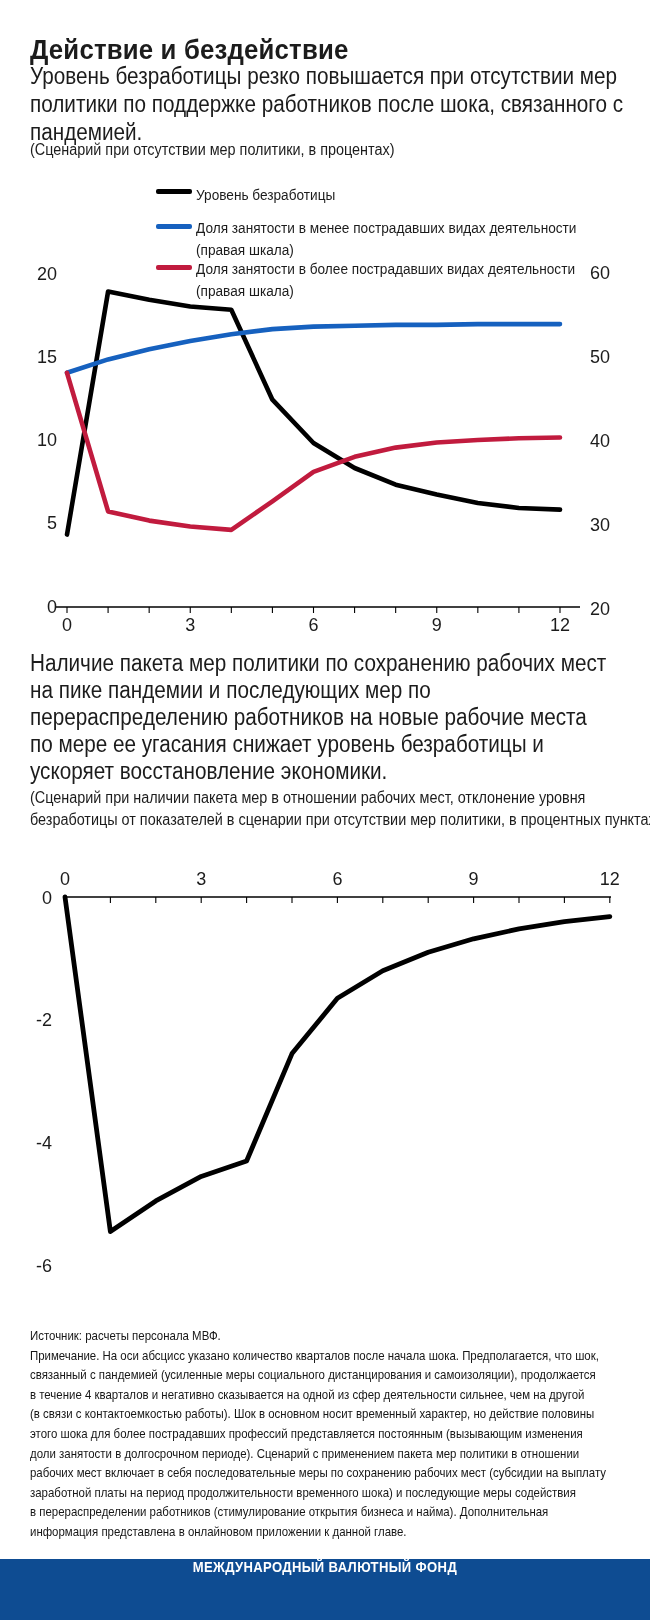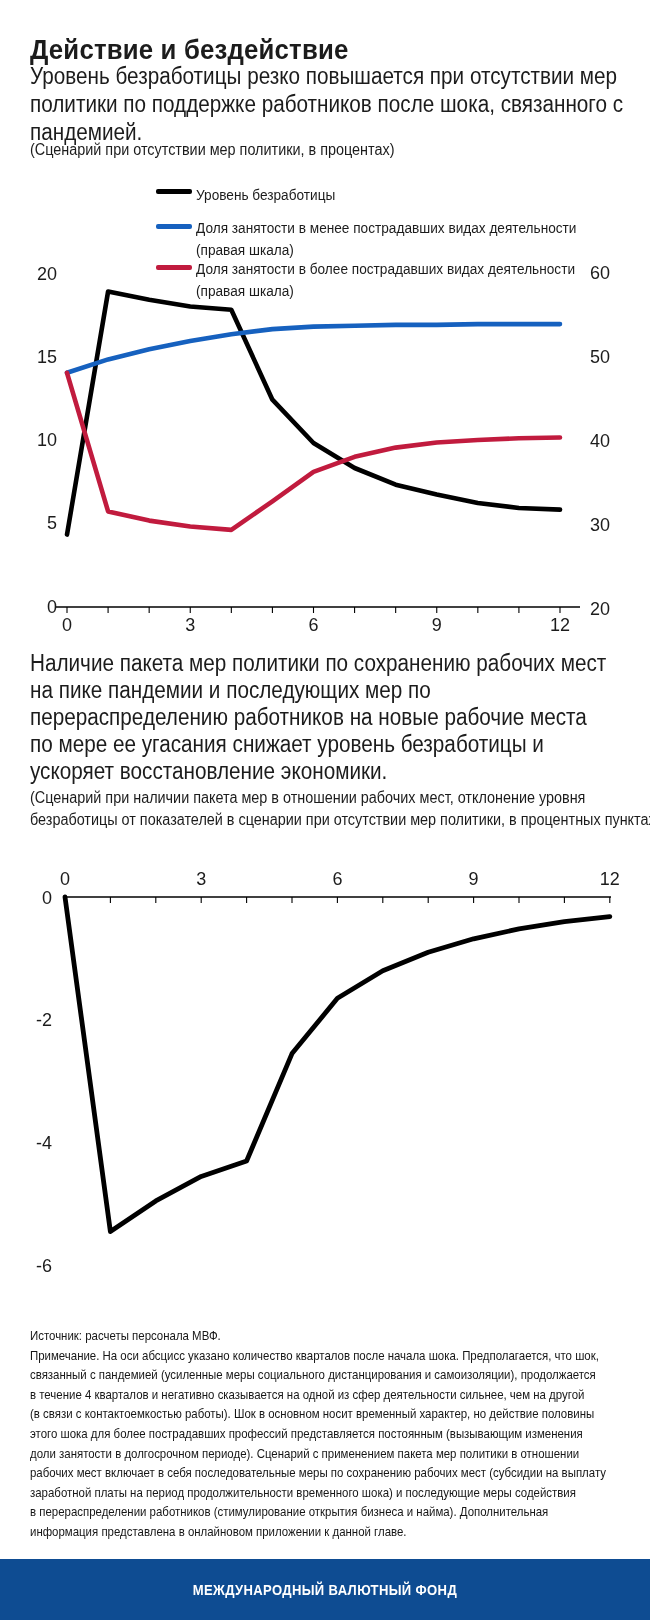--- a/index.html
+++ b/index.html
@@ -15,21 +15,21 @@
   .intro2{left:30px;top:650px;font-size:23px;line-height:27px;}
   .note2{left:30px;top:787px;font-size:16px;line-height:22px;}
   .legend-item{position:absolute;left:156px;}
   .legend-swatch{position:absolute;width:36px;height:4.5px;border-radius:2px;}
   .legend-label{position:absolute;left:40px;top:0;font-size:15.5px;line-height:21.5px;white-space:pre;}
   .chart{position:absolute;left:0;}
   .chart text{font-family:"Liberation Sans","DejaVu Sans",sans-serif;font-size:18px;fill:#1c1c1c;}
   .footnotes{left:30px;top:1326px;font-size:13px;line-height:19.6px;color:#161616;}
   .src{display:block;}
   .footer{position:absolute;left:0;top:1559px;width:650px;height:61px;
-          display:flex;align-items:center;justify-content:center;}
+          display:flex;justify-content:center;}
   .footer span{color:#fff;font-size:14.5px;font-weight:700;letter-spacing:.4px;
                transform:scaleX(.9);transform-origin:center;}
 </style>
 </head>
 <body>
 
 <div class="abs title cnd92">Действие и бездействие</div>
 <div class="abs intro1 cnd90">Уровень безработицы резко повышается при отсутствии мер
 политики по поддержке работников после шока, связанного с
 пандемией.</div>

